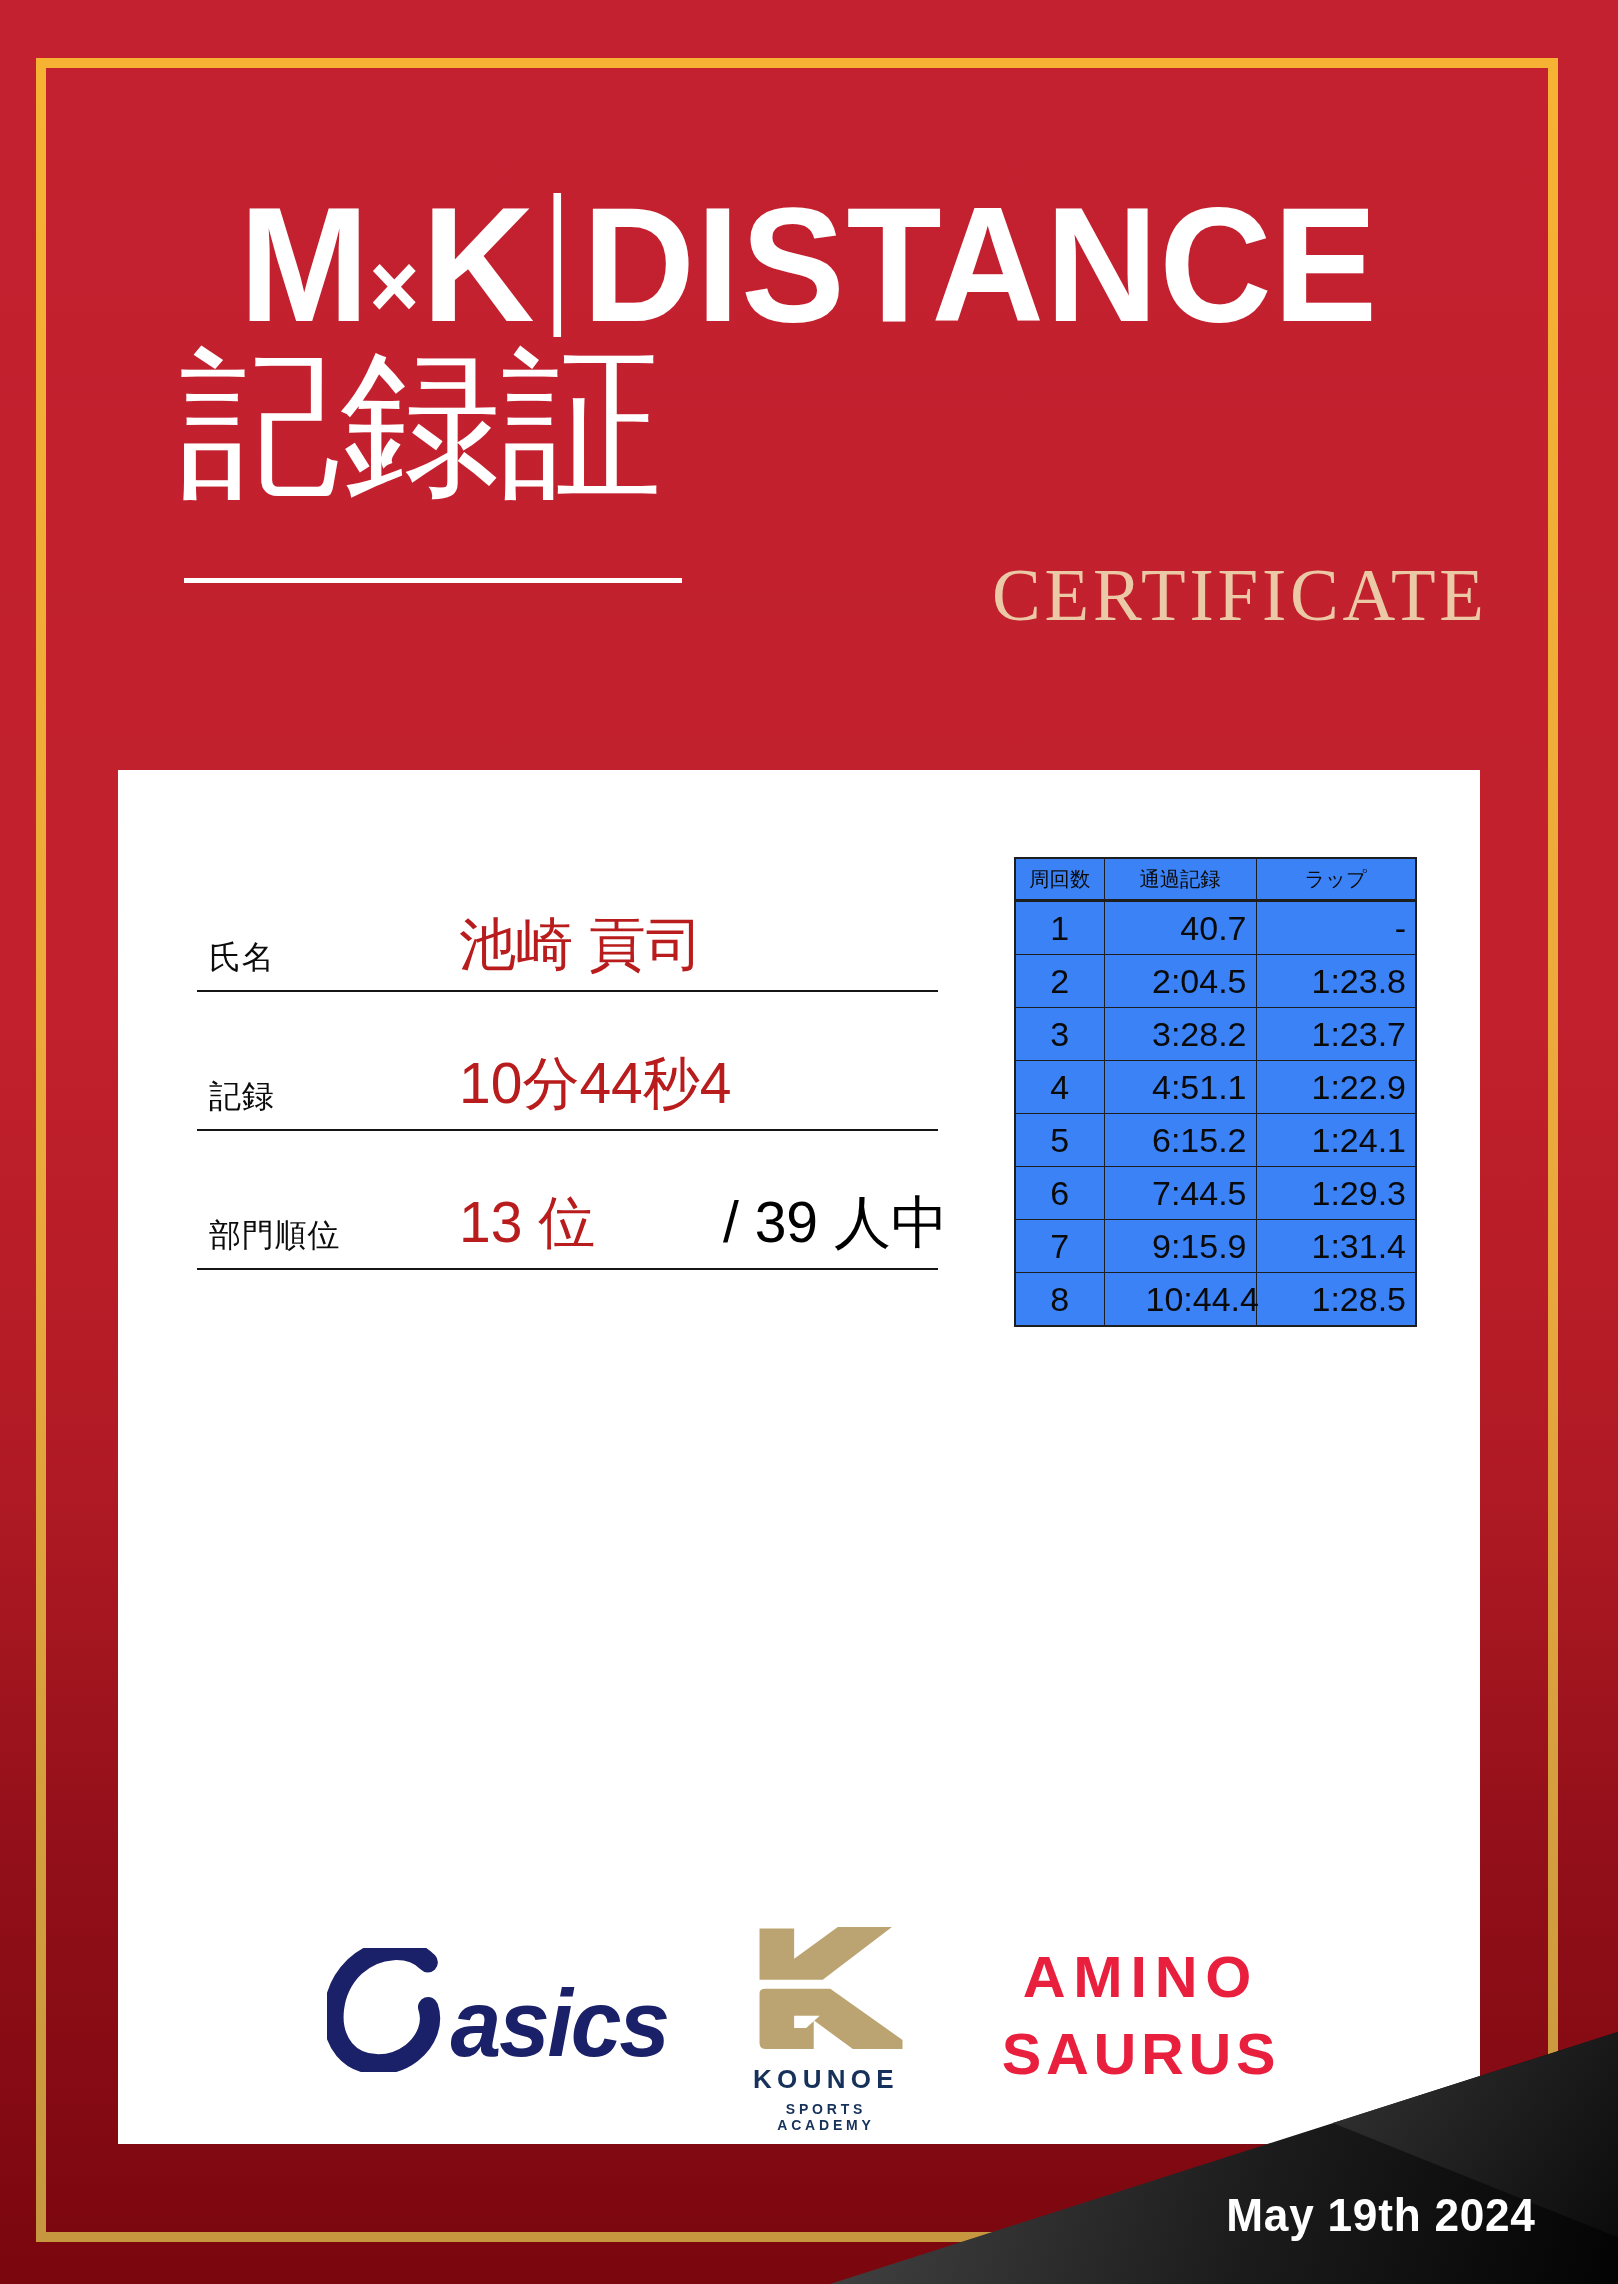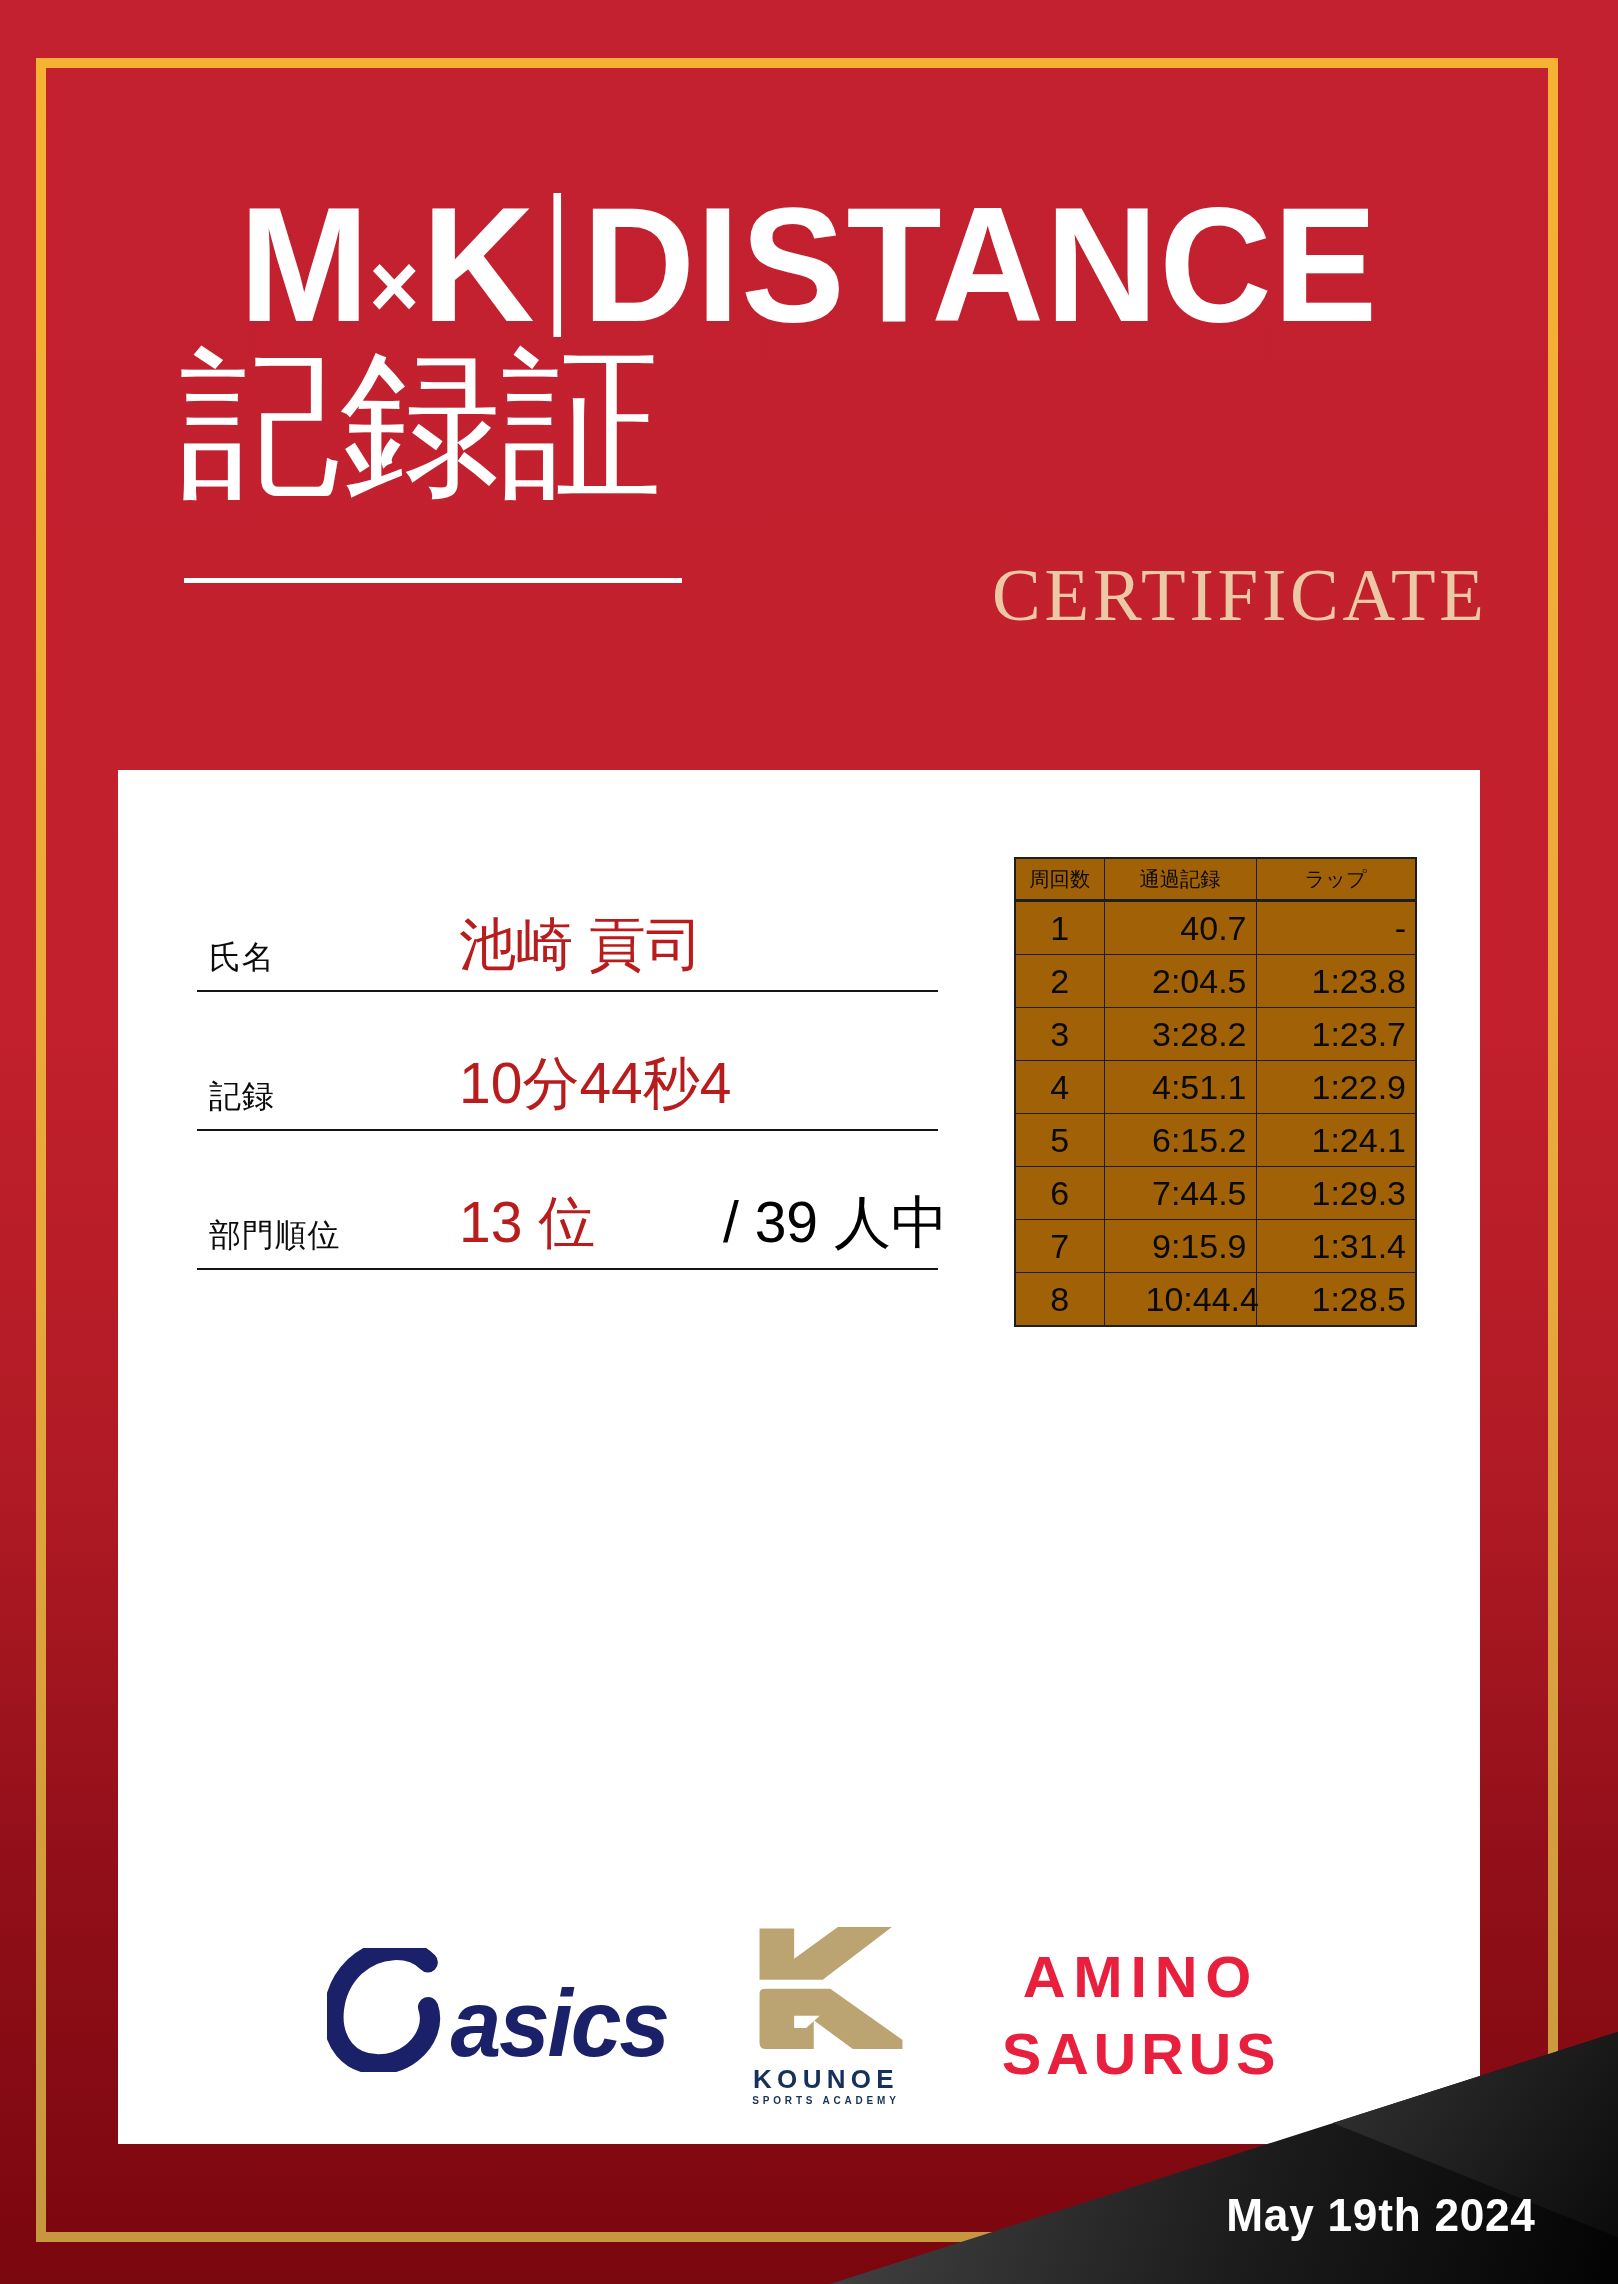--- a/index.html
+++ b/index.html
@@ -45,36 +45,36 @@
   .field:nth-child(1){ top:137px; }
   .field:nth-child(2){ top:276px; }
   .field:nth-child(3){ top:415px; }
   .field:nth-child(4){ top:555px; }
   .f-label { position:absolute; left:12px; bottom:10.5px; font-size:32px; color:#0c0c0c; letter-spacing:0.8px; white-space:nowrap; }
   .f-value { position:absolute; left:262px; bottom:6px; font-size:57px; color:#b91c1c; white-space:nowrap; }
   .f-suffix { position:absolute; left:526px; bottom:6px; font-size:57px; color:#000; white-space:nowrap; }
   
   .lap-table {
     position:absolute; left:896px; top:87px; border-collapse:collapse;
-    table-layout:fixed; width:401px; background:#a16207; color:#0a0a0a;
+    table-layout:fixed; width:401px; background:#3b82f6; color:#0a0a0a;
   }
   .lap-table th, .lap-table td { border:1.5px solid #1e1e1e; padding:0; }
   .lap-table { border:2.3px solid #1e1e1e; }
   .lap-table thead th { height:40px; font-size:20.3px; font-weight:normal; text-align:center; border-bottom:3px solid #1e1e1e; }
   .lap-table tbody td { height:52px; font-size:34px; }
   .col0 { width:89px; } .col1 { width:152px; } .col2 { width:160px; }
   .lap-table td.c0 { text-align:center; }
   .lap-table td.c1, .lap-table td.c2 { text-align:right; padding-right:9px;padding-left:41px; }
   
   .asics { position:absolute; left:209px; top:1178px; width:482px; height:128px; }
   .asics-text { position:absolute; left:119px; top:21px; font-size:95px; font-weight:bold; font-style:italic;
     color:#1b2168; letter-spacing:-2.3px; transform:scaleX(0.96); }
   .kounoe { position:absolute; left:625px; top:1157px; width:166px; text-align:center; }
   .kounoe-name { margin-top:12px; font-size:26px; font-weight:bold; color:#17325a; letter-spacing:5.3px; }
-  .kounoe-sub { margin-top:0; font-size:10px; font-weight:bold; color:#17325a; letter-spacing:3.8px; }
+  .kounoe-sub { margin-top:6px; font-size:14px; font-weight:bold; color:#17325a; letter-spacing:3.8px; }
   .amino { position:absolute; left:865px; top:1179px; width:316px; text-align:center;
     color:#e91f3e; font-weight:bold; transform:scaleX(1.04); }
   .amino-l1 { font-size:57px; letter-spacing:7.5px; line-height:1; }
   .amino-l2 { font-size:57px; letter-spacing:4.5px; line-height:1; margin-top:19.6px; }
   
   .ribbon-svg { position:absolute; left:0; top:0; width:1618px; height:2284px; pointer-events:none; }
   .date {
     position:absolute; left:1208px; top:2187px; width:346px; text-align:center;
     color:#ffffff; font-size:47px; font-weight:bold; letter-spacing:0.8px; transform:scaleX(0.94);
     white-space:nowrap;

